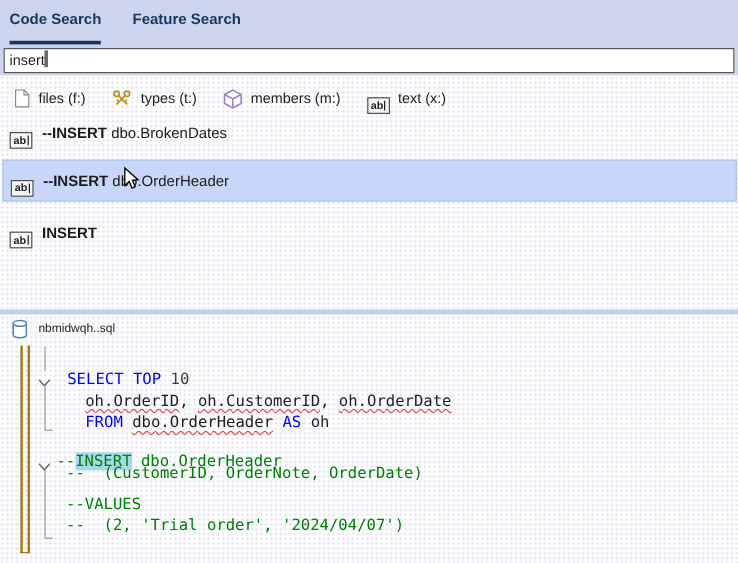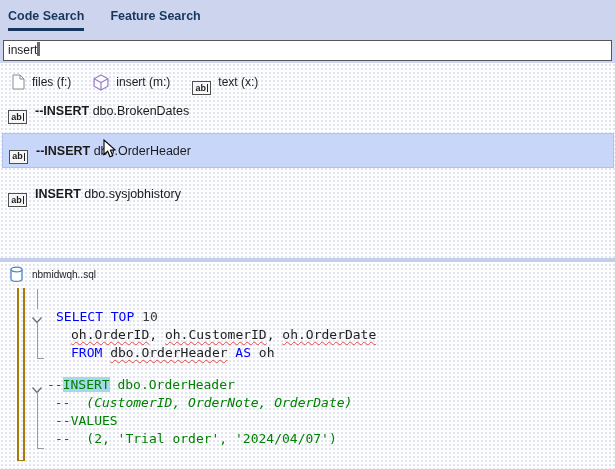--- a/index.html
+++ b/index.html
@@ -2,21 +2,21 @@
 <html><head>
 <meta charset="utf-8">
 <style>
   html,body{margin:0;padding:0;}
   .app{position:relative;width:615px;height:469px;font-family:"Liberation Sans",sans-serif;
        background:#ffffff;overflow:hidden;-webkit-font-smoothing:antialiased;}
 
   
   .topbar{position:absolute;left:0;top:0;width:615px;height:63px;background:#cdd5ee;}
   .tabs{display:flex;gap:26px;padding:9px 0 0 8px;}
-  .tab{font-weight:bold;font-size:12.5px;color:#17365d;padding-bottom:5px;}
+  .tab{font-weight:bold;font-size:12.5px;color:#17365d;padding-bottom:11px;}
   .tab.active{border-bottom:3px solid #17365d;}
   .search-box{position:absolute;left:3px;top:40px;width:603px;height:19px;background:#fff;
       border:1px solid #565656;font-size:12px;line-height:19px;padding-left:4px;color:#1e1e1e;}
   .caret{display:inline-block;width:3px;height:14px;background:#6b6b6b;vertical-align:-2px;}
 
   
   .content{position:absolute;left:0;top:63px;width:615px;height:408px;
       background-color:#fdfdfe;
       background-image:radial-gradient(#e1e4f1 0.8px,transparent 1px);
       background-size:4px 4px;}
@@ -84,26 +84,39 @@
         <span class="ficon">
           <svg width="13" height="16" viewBox="0 0 13 16">
             <path d="M1 1 L8 1 L12 5 L12 15 L1 15 Z" fill="#ffffff" stroke="#8a8a8a"></path>
             <path d="M8 1 L8 5 L12 5" fill="none" stroke="#8a8a8a"></path>
           </svg>
         </span>
         <span>files (f:)</span>
       </div>
       <div class="filter">
         <span class="ficon">
+          <svg width="17" height="17" viewBox="0 0 17 17">
+            <g stroke="#bf8f1a" fill="none" stroke-width="1.4">
+              <circle cx="4.2" cy="4.2" r="2.2"></circle>
+              <path d="M5.9 5.9 L13 13 M10.8 10.8 L12.6 9"></path>
+              <circle cx="12.8" cy="4.2" r="2.2"></circle>
+              <path d="M11.1 5.9 L4 13 M6.2 10.8 L4.4 9"></path>
+            </g>
+          </svg>
+        </span>
+        <span>types (t:)</span>
+      </div>
+      <div class="filter">
+        <span class="ficon">
           <svg width="16" height="17" viewBox="0 0 15 16">
             <path d="M7.5 1 L14 4.5 L14 11.5 L7.5 15 L1 11.5 L1 4.5 Z" fill="#ffffff" stroke="#9b7fc9" stroke-width="1.2"></path>
             <path d="M1 4.5 L7.5 8 L14 4.5 M7.5 8 L7.5 15" fill="none" stroke="#9b7fc9" stroke-width="1.2"></path>
           </svg>
         </span>
-        <span>insert (m:)</span>
+        <span>members (m:)</span>
       </div>
       <div class="filter">
         <span class="ficon abi">
           <span>ab</span>
             <span class="ibar"></span>
         </span>
         <span>text (x:)</span>
       </div>
     </div>
 
@@ -124,21 +137,20 @@
       <span class="match">--INSERT</span>
         <span class="rest"> dbo.OrderHeader</span>
     </div>
 
     <div class="result r3">
       <span class="abi">
         <span>ab</span>
           <span class="ibar"></span>
       </span>
       <span class="match">INSERT</span>
-        <span class="rest"> dbo.sysjobhistory</span>
     </div>
 
     <span class="cursor">
       <svg width="14" height="20" viewBox="0 0 14 20">
         <path d="M1 1 L1 15.5 L4.7 12.2 L7 17.8 L9.7 16.6 L7.4 11.2 L12 10.8 Z" fill="#ffffff" stroke="#000000" stroke-width="1.1"></path>
       </svg>
     </span>
 
     <div class="sep"></div>
 
@@ -171,20 +183,20 @@
     <div class="guide" style="left:37px;top:385px;width:7px;height:1px;"></div>
 
     <div class="cl mono" style="left:56px;top:246px;"><span class="kw">SELECT TOP</span><span class="num"> 10</span></div>
 
     <div class="cl mono" style="left:71px;top:264px;"><span class="idt sq">oh.OrderID</span><span class="idt">, </span><span class="idt sq">oh.CustomerID</span><span class="idt">, </span><span class="idt sq">oh.OrderDate</span></div>
 
     <div class="cl mono" style="left:47px;top:314px;"><span class="com">--</span><span class="com hl">INSERT</span><span class="com"> dbo.OrderHeader</span></div>
 
     <div class="cl mono" style="left:71px;top:282px;"><span class="kw">FROM </span><span class="idt sq">dbo.OrderHeader</span><span class="kw"> AS </span><span class="idt">oh</span></div>
 
-    <div class="cl mono com" style="left:55px;top:332px;font-style:italic;">--  (CustomerID, OrderNote, OrderDate)</div>
+    <div class="cl mono com" style="left:55px;top:324px;">--  (CustomerID, OrderNote, OrderDate)</div>
 
     <div class="cl mono com" style="left:55px;top:350px;">--VALUES</div>
 
     <div class="cl mono com" style="left:55px;top:368px;">--  (2, 'Trial order', '2024/04/07')</div>
 
   </div>
 </div>
 
 </body></html>

